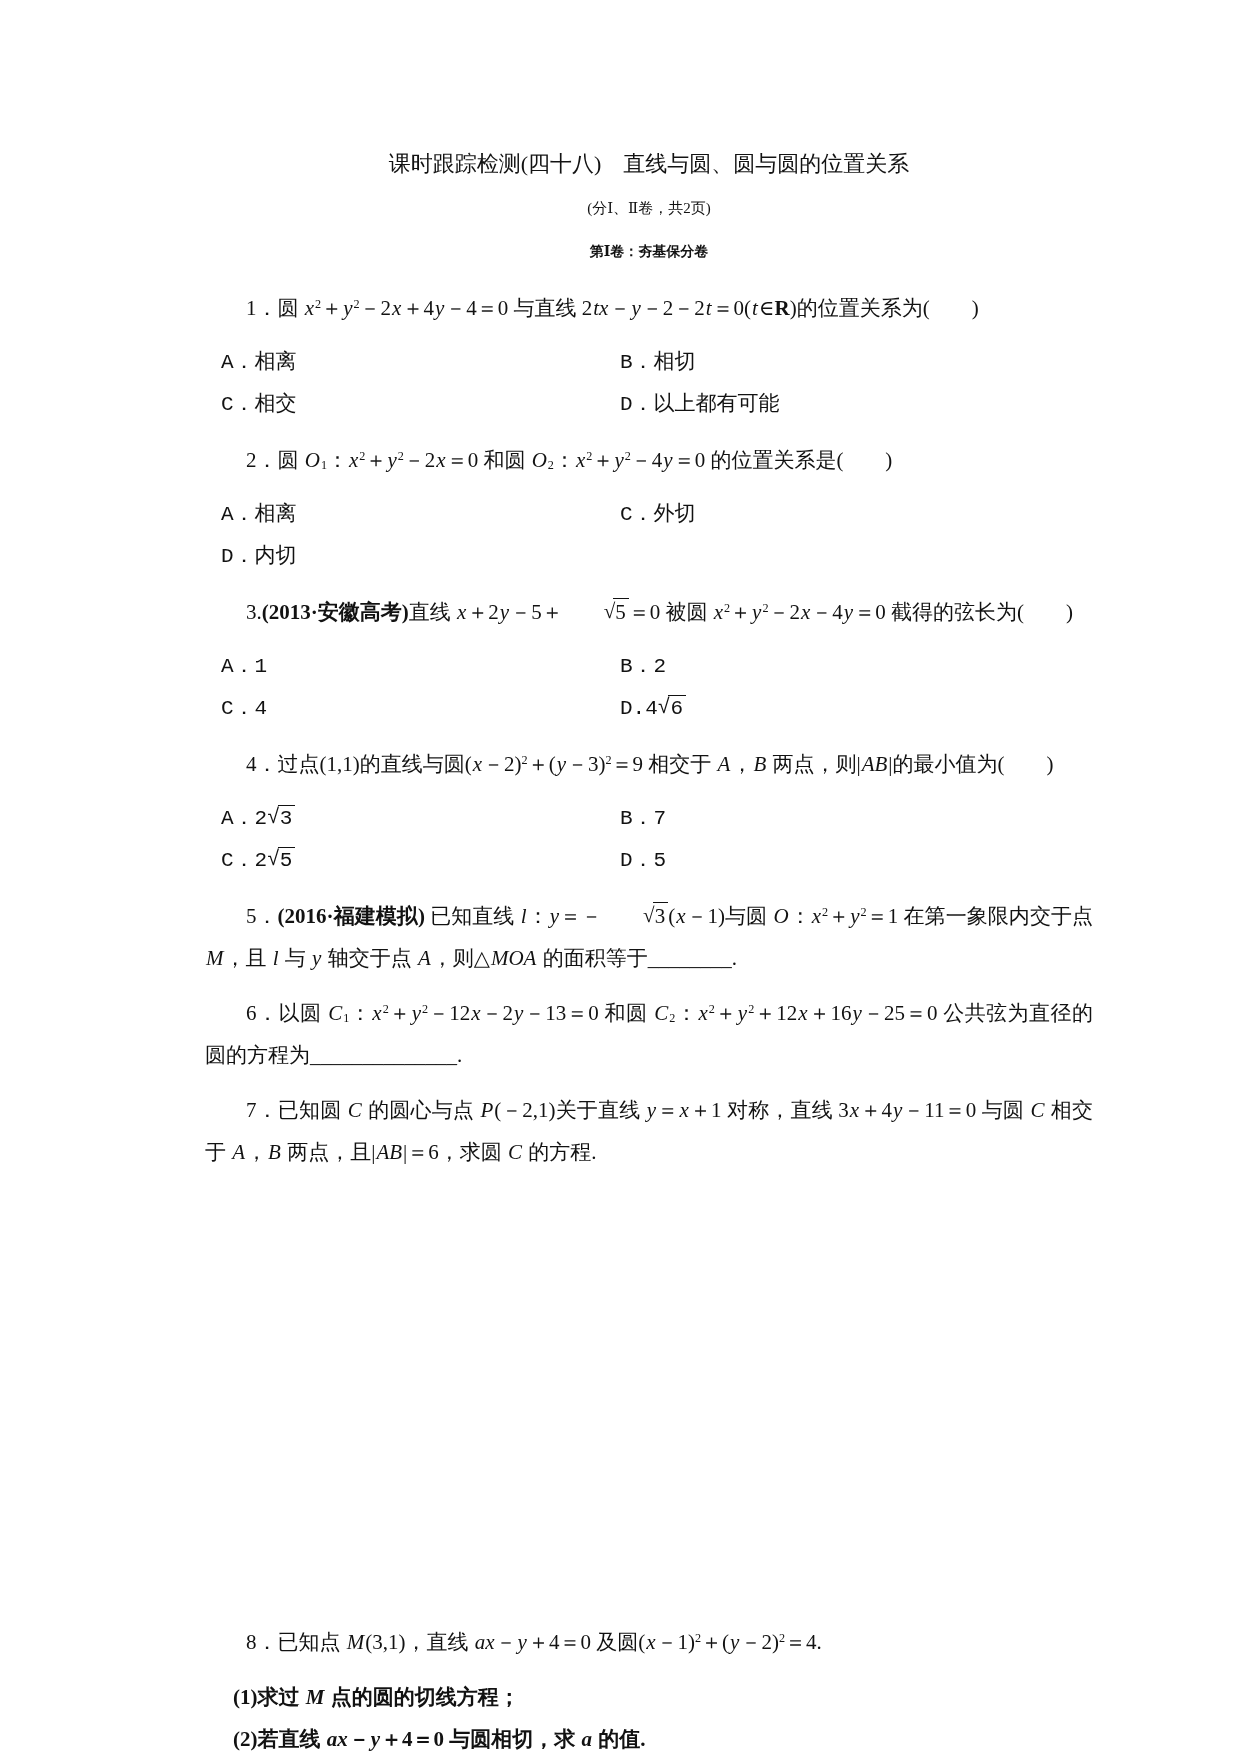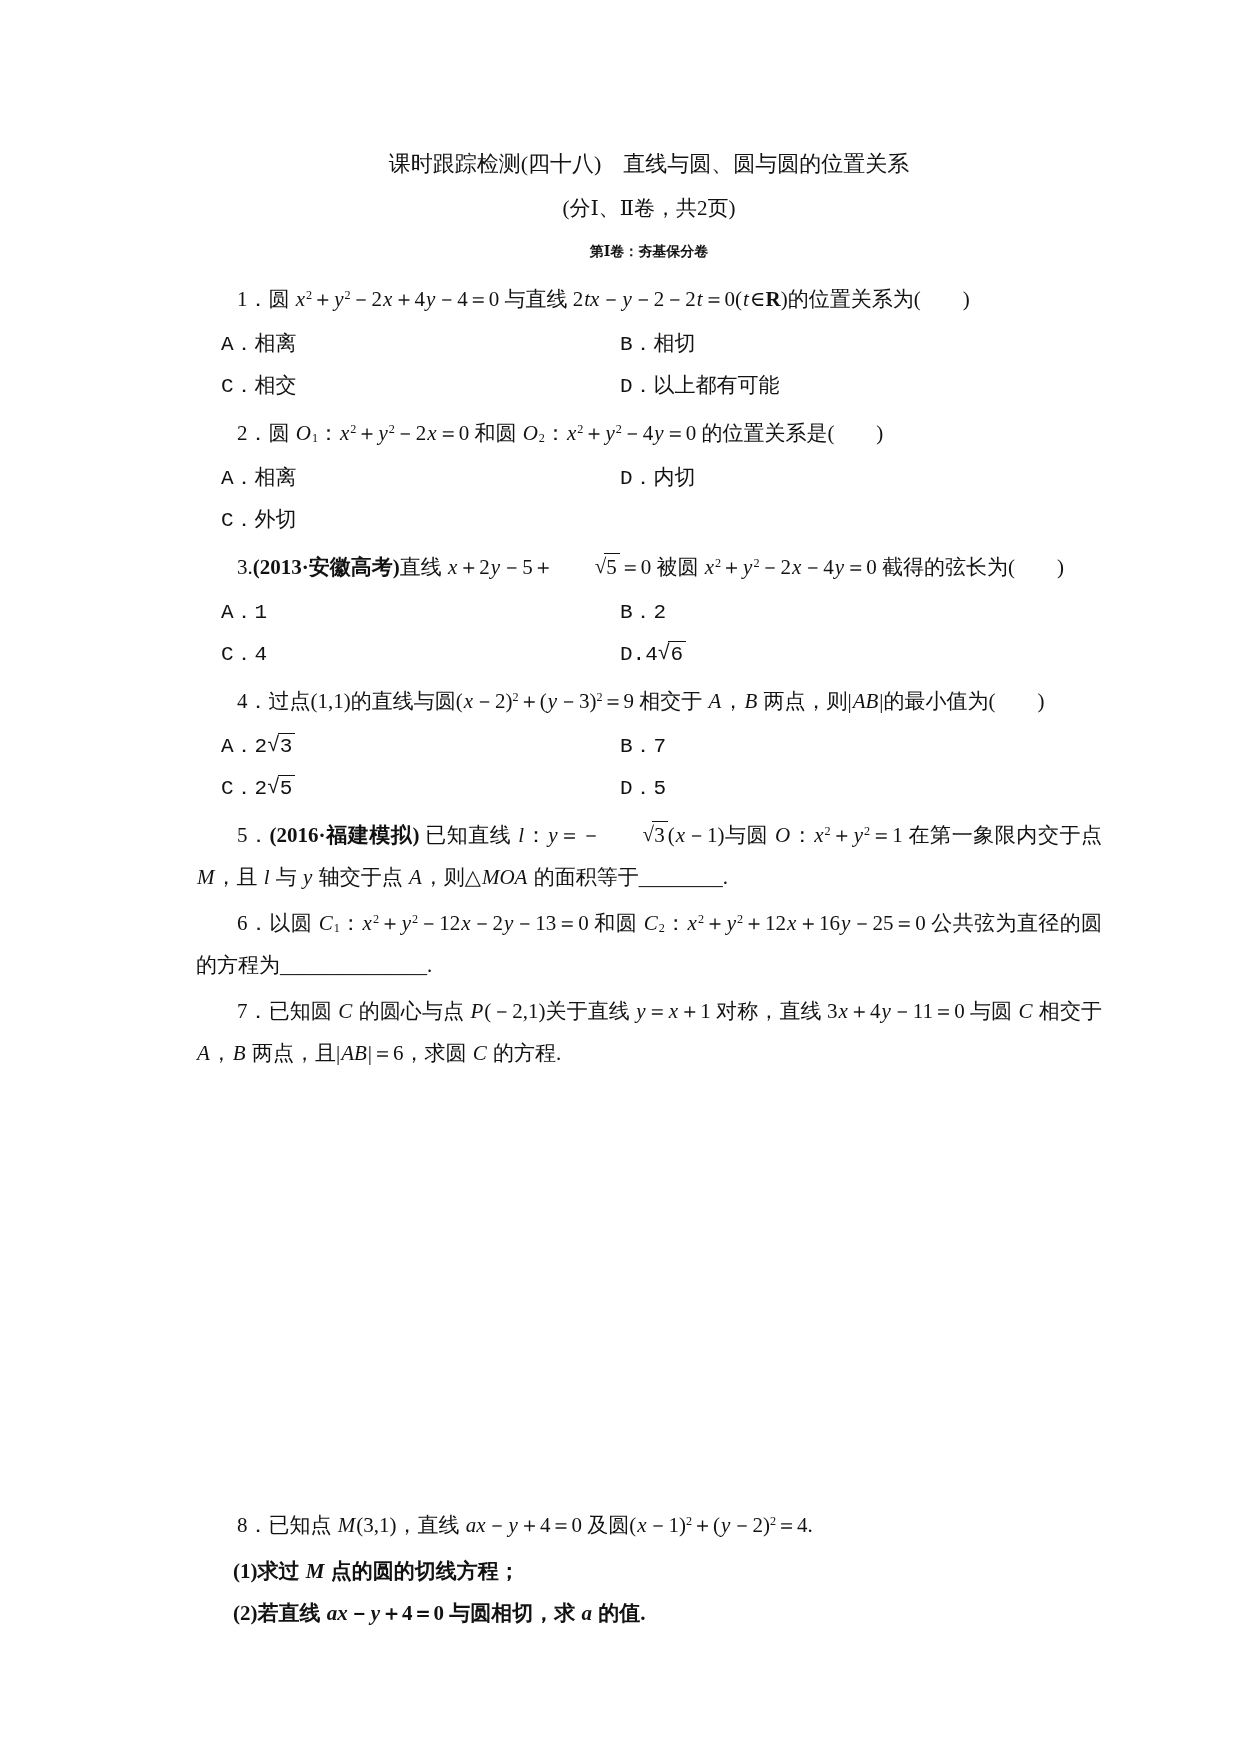--- a/index.html
+++ b/index.html
@@ -14,28 +14,28 @@
     width:1241px;height:1754px;
     padding:142px 135px 0 192px;
     overflow:hidden;
   }
   
   .doc-header{text-align:center;}
   .doc-title{
     font-size:22px;font-weight:400;line-height:44px;margin:0;
   }
   .doc-subtitle{
-    font-size:21px;line-height:44px;
+    font-size:15px;line-height:44px;
   }
   .section-heading{
     font-size:14px;font-weight:700;line-height:44px;
   }
   
   .sheet-body{font-size:21px;line-height:42px;text-align:justify;}
-  p.stem{margin:4px;text-indent:41px;}
+  p.stem{margin:13px;text-indent:41px;}
   p.subpart{margin:0;text-indent:41px;font-weight:bold;}
   .options{
     display:grid;
     grid-template-columns:399px 1fr;
     padding-left:29px;
   }
   .options .opt{display:block;font-family:Liberation Mono, monospace;}
   
   i{font-style:italic;padding:0 1px;}
   b{font-weight:700;}
@@ -63,22 +63,22 @@
     <div class="options">
       <span class="opt">A．相离</span>
       <span class="opt">B．相切</span>
       <span class="opt">C．相交</span>
       <span class="opt">D．以上都有可能</span>
     </div>
 
     <p class="stem">2．圆 <i>O</i><sub>1</sub>：<i>x</i><sup>2</sup>＋<i>y</i><sup>2</sup>－2<i>x</i>＝0 和圆 <i>O</i><sub>2</sub>：<i>x</i><sup>2</sup>＋<i>y</i><sup>2</sup>－4<i>y</i>＝0 的位置关系是(　　)</p>
     <div class="options">
       <span class="opt">A．相离</span>
+      <span class="opt">C．外切</span>
       <span class="opt">D．内切</span>
-      <span class="opt">C．外切</span>
     </div>
 
     <p class="stem">3.<b>(2013·安徽高考)</b>直线 <i>x</i>＋2<i>y</i>－5＋<span class="rad"><span class="rs">√</span><span class="rc">5</span></span>＝0 被圆 <i>x</i><sup>2</sup>＋<i>y</i><sup>2</sup>－2<i>x</i>－4<i>y</i>＝0 截得的弦长为(　　)</p>
     <div class="options">
       <span class="opt">A．1</span>
       <span class="opt">B．2</span>
       <span class="opt">C．4</span>
       <span class="opt">D.4<span class="rad"><span class="rs">√</span><span class="rc">6</span></span></span>
     </div>
 

